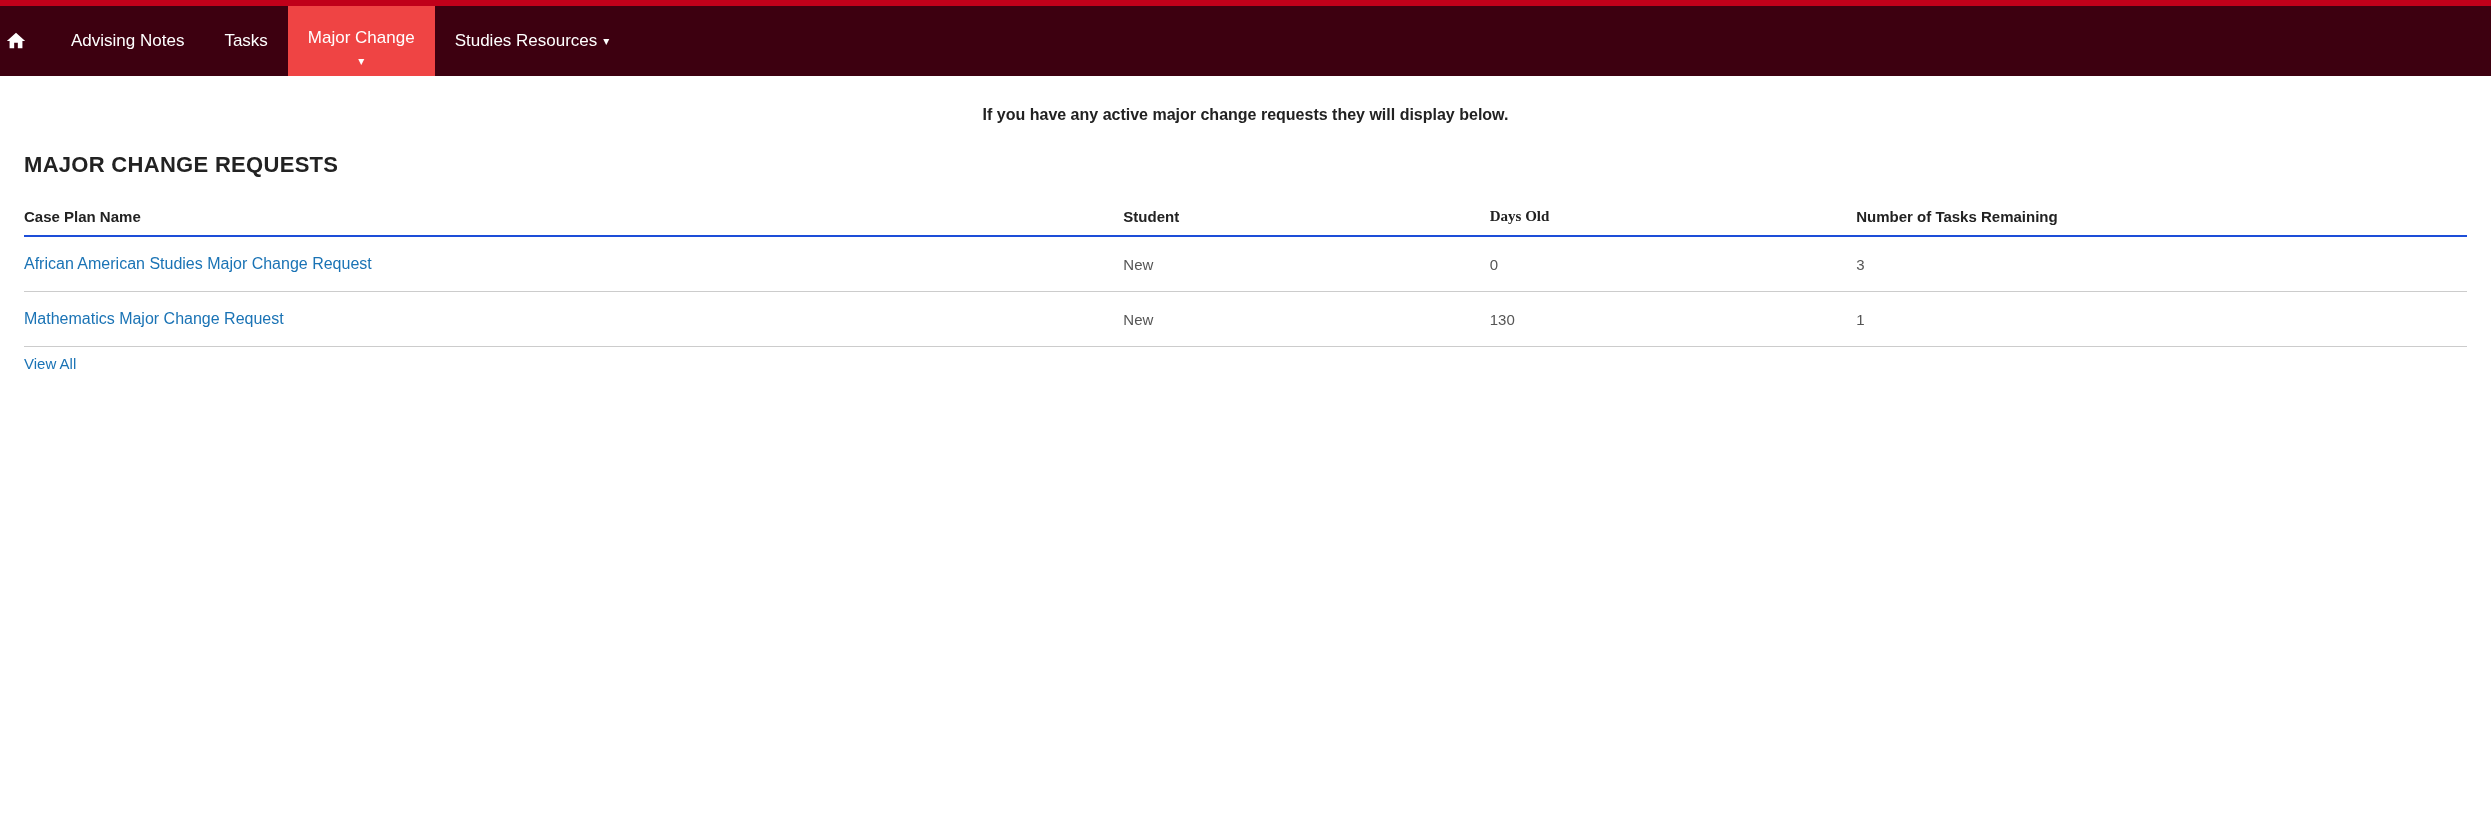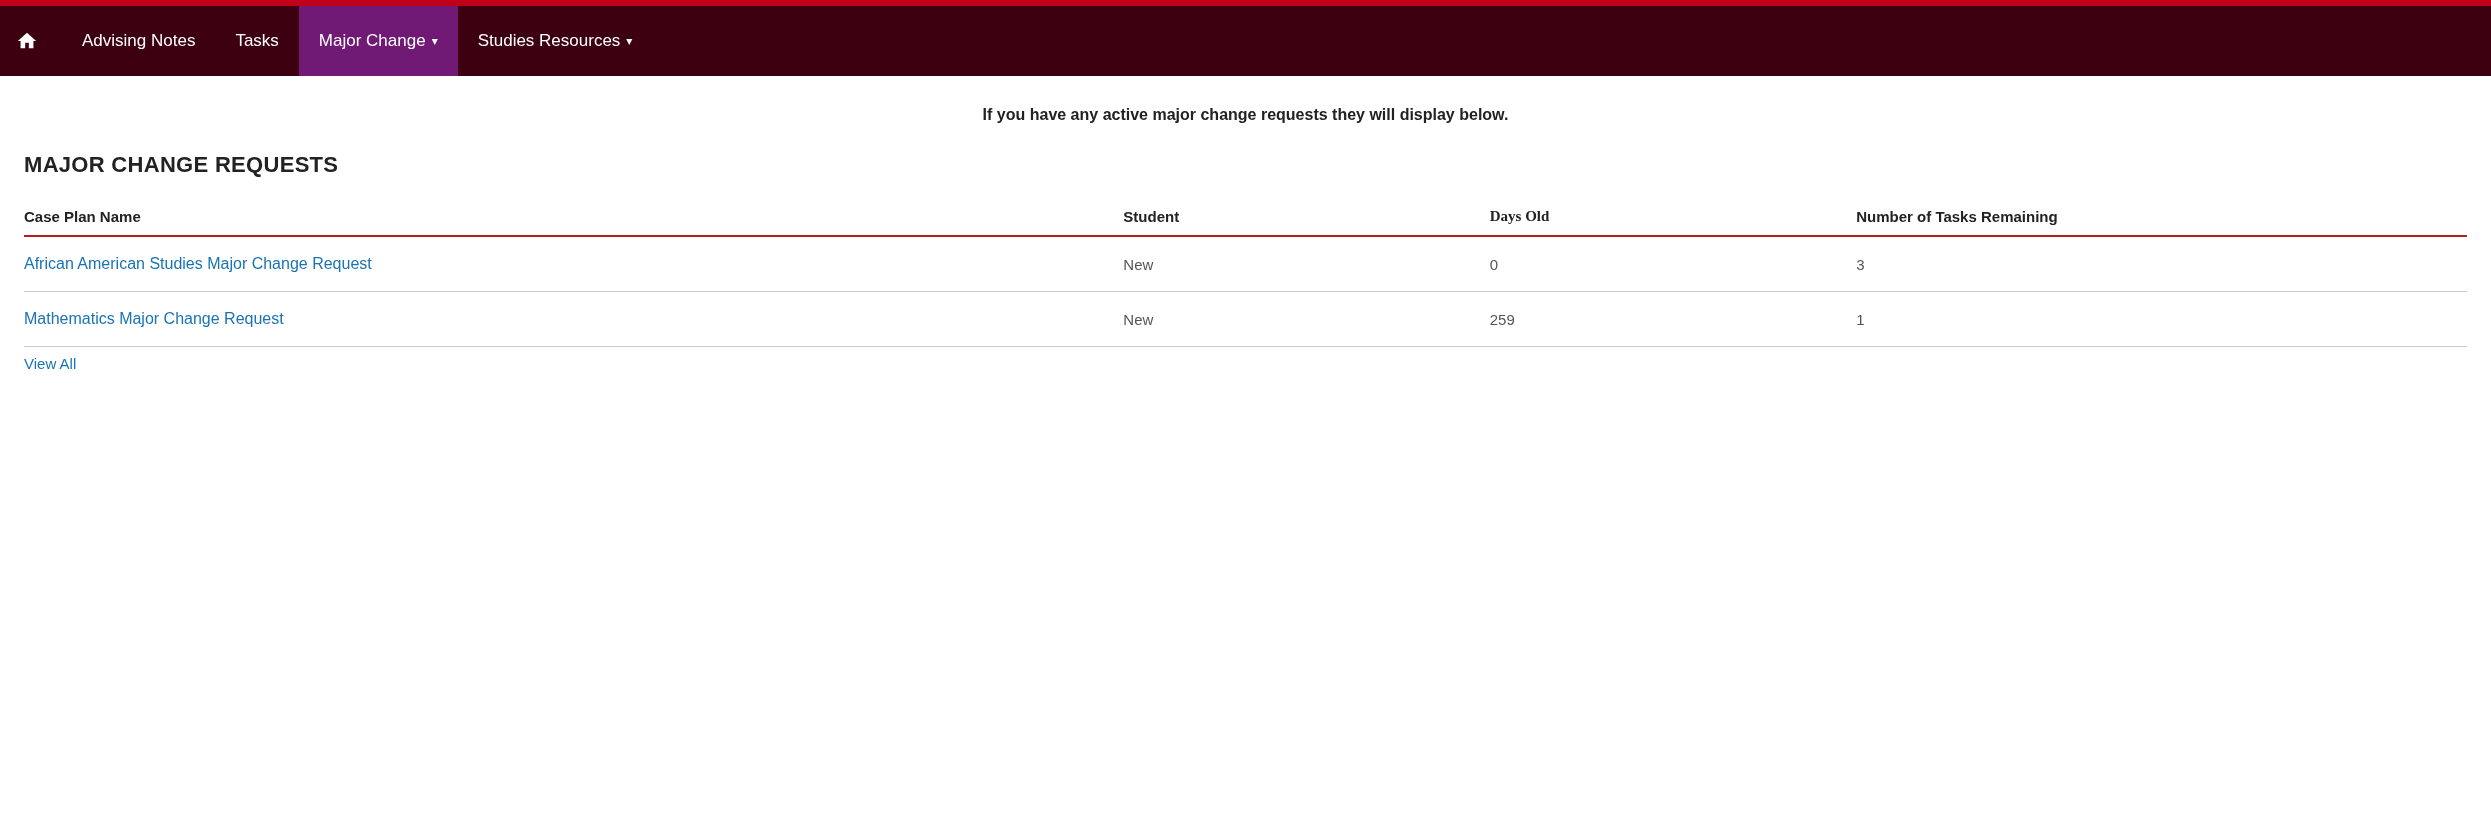--- a/index.html
+++ b/index.html
@@ -19,21 +19,21 @@
       background-color: #c0001a;
       height: 6px;
       width: 100%;
     }
 
     
     .navbar {
       background-color: #3d0010;
       display: flex;
       align-items: center;
-      padding: 0 16px;
+      padding: 0 5px;
       height: 70px;
     }
 
     .nav-home-icon {
       color: white;
       font-size: 22px;
       margin-right: 24px;
       cursor: pointer;
       display: flex;
       align-items: center;
@@ -45,21 +45,22 @@
       padding: 22px 20px;
       cursor: pointer;
       display: flex;
       align-items: center;
       gap: 6px;
       text-decoration: none;
       height: 100%;
     }
 
     .nav-item.active {
-      background-color: #701a75;
+      background-color: #ef4444;
+      flex-direction: column;
     }
 
     .nav-item .chevron {
       font-size: 12px;
     }
 
     
     .main-content {
       background-color: white;
       padding: 30px 24px 40px 24px;
@@ -83,21 +84,21 @@
       letter-spacing: 0.3px;
     }
 
     
     .requests-table {
       width: 100%;
       border-collapse: collapse;
     }
 
     .requests-table thead tr {
-      border-bottom: 2px solid #b91c1c;
+      border-bottom: 2px solid #1d4ed8;
     }
 
     .requests-table th {
       text-align: left;
       padding: 10px 12px 10px 0;
       font-size: 15px;
       font-weight: bold;
       color: #222;
     }
 
@@ -197,20 +198,20 @@
     <tbody id="table-body">
     <tr>
           <td class="col-name"><a href="#">African American Studies Major Change Request</a></td>
           <td class="col-status">New</td>
           <td class="col-days">0</td>
           <td class="col-tasks">3</td>
         </tr>
         <tr>
           <td class="col-name"><a href="#">Mathematics Major Change Request</a></td>
           <td class="col-status">New</td>
-          <td class="col-days">259</td>
+          <td class="col-days">130</td>
           <td class="col-tasks">1</td>
         </tr>
       </tbody>
   </table>
 
   <a class="view-all-link">View All</a>
 </div>
 
 </body></html>

